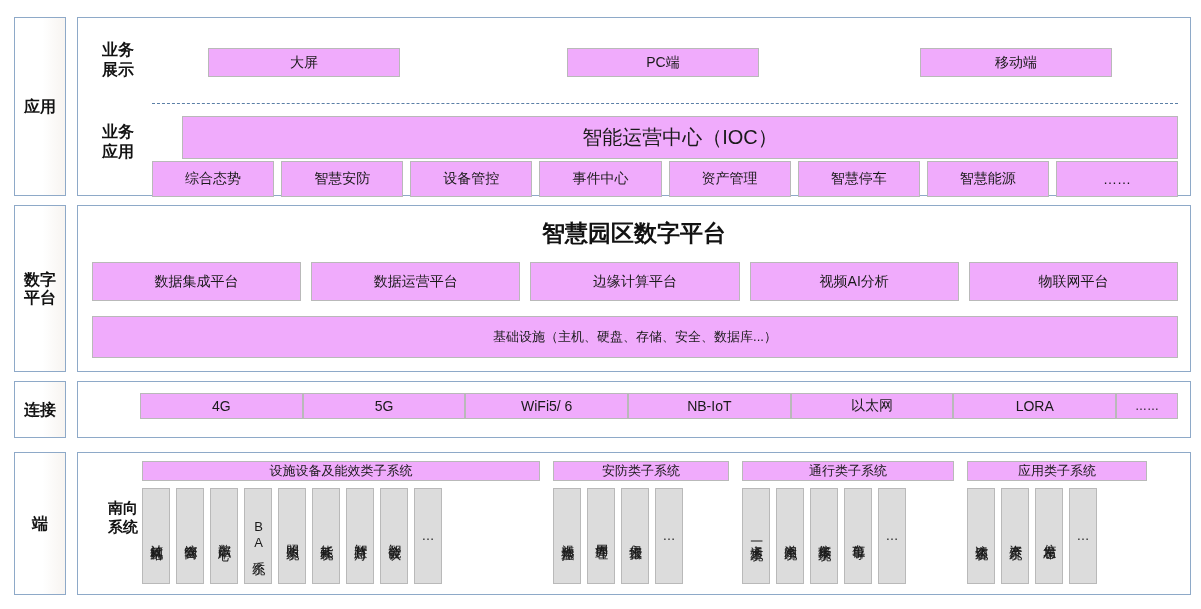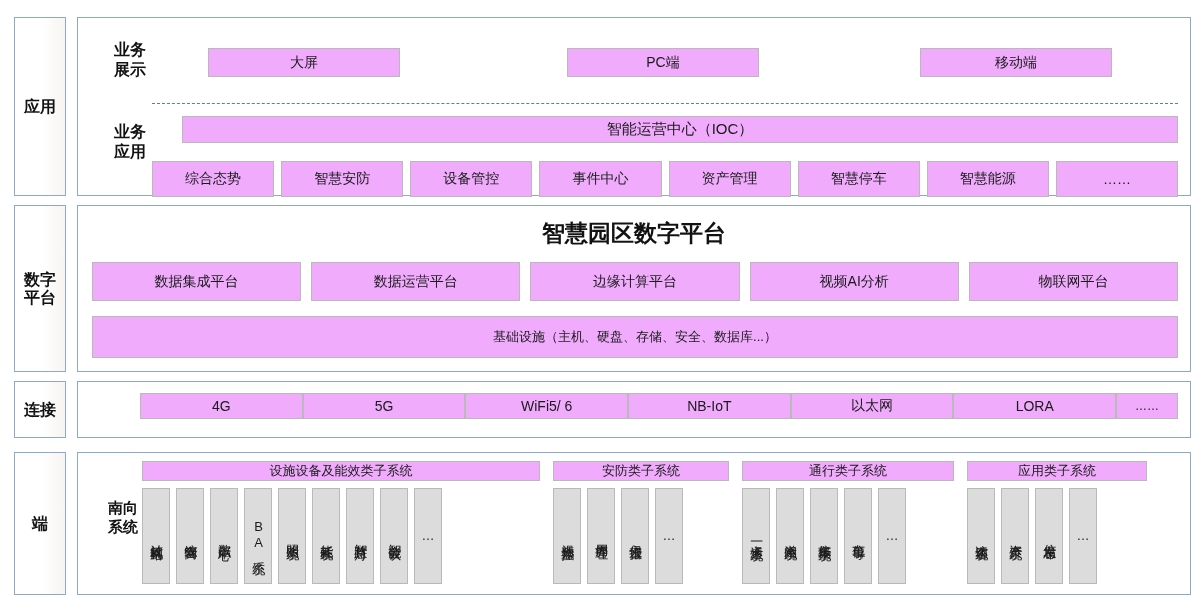--- a/index.html
+++ b/index.html
@@ -43,37 +43,37 @@
     text-align:center;
   }
 
   
   #layer-app{top:17px;height:179px;}
   #layer-app .layer-body{padding:0;}
   .app-sidelabels{position:absolute;left:12px;top:0;width:56px;height:100%;}
   .side-label{
     position:absolute;left:0;width:56px;
     font-size:16px;font-weight:bold;line-height:1.22;
-    color:#121212;text-align:right;
+    color:#121212;text-align:center;
   }
   #lbl-display{top:22px;}
   #lbl-bizapp{top:104px;}
 
   .show-row{position:absolute;left:72px;right:12px;top:30px;height:29px;}
   .show-row .box{position:absolute;top:0;height:29px;font-size:14px;}
   #show-0{left:58px;width:192px;}
   #show-1{left:417px;width:192px;}
   #show-2{left:770px;width:192px;}
 
   .dash-line{
     position:absolute;left:74px;right:12px;top:85px;height:0;
     border-top:1px dashed #5b7fa6;
   }
 
-  #ioc-bar{position:absolute;left:74px;right:12px;top:98px;height:27px;font-size:15px;margin-left:30px;}
+  #ioc-bar{position:absolute;left:74px;right:12px;top:98px;height:43px;font-size:20px;margin-left:30px;}
 
   .appgrid{position:absolute;left:74px;right:12px;top:143px;height:22px;display:flex;gap:7px;}
   .appgrid .box{flex:1 1 0;height:36px;}
 
   
   #layer-plat{top:205px;height:167px;}
   #plat-title{
     position:absolute;left:0;right:0;top:12px;
     text-align:center;font-size:23px;font-weight:bold;color:#121212;
   }

